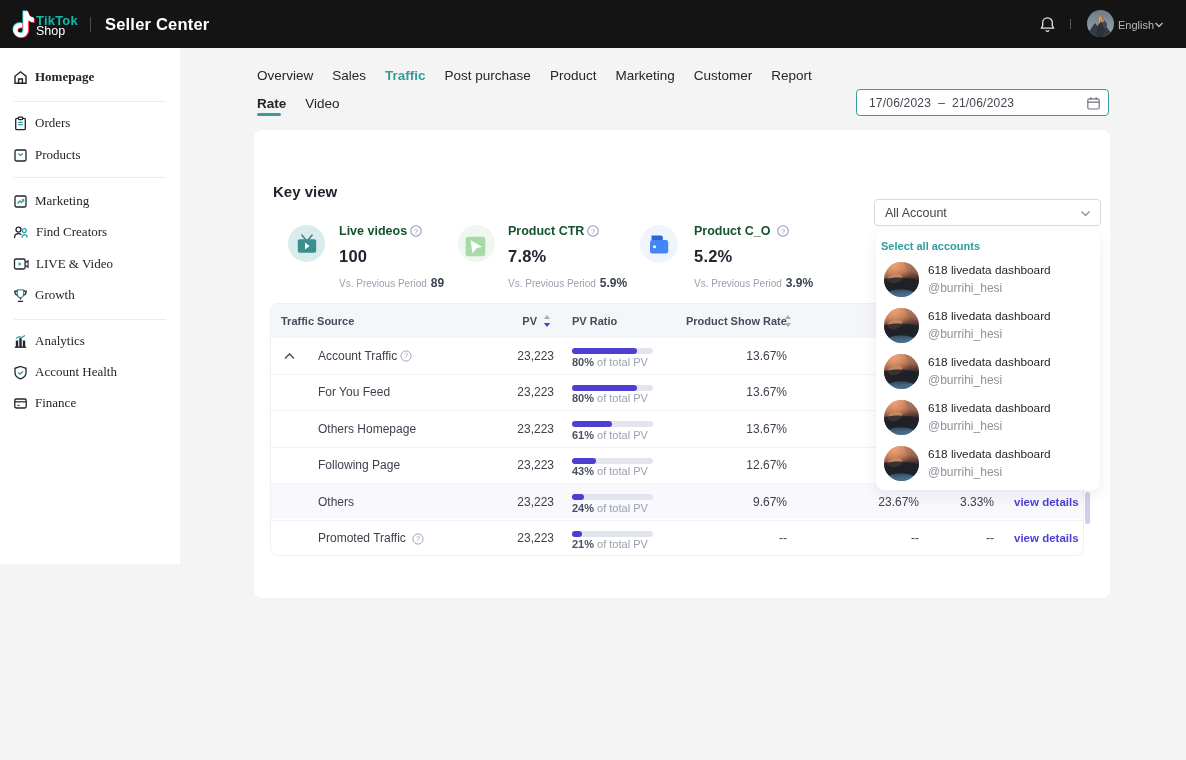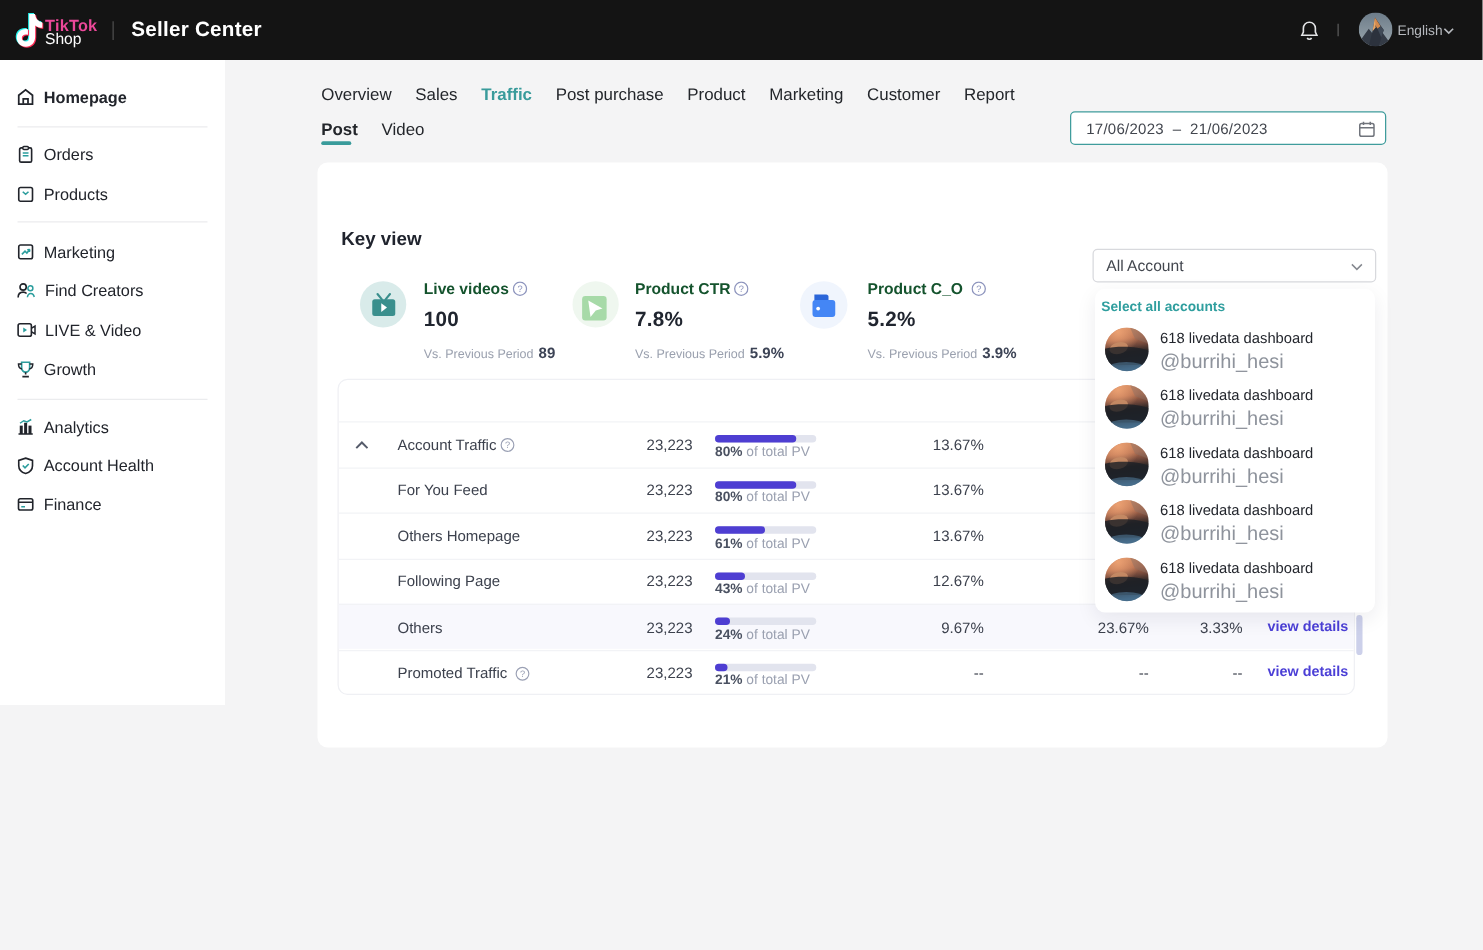--- a/index.html
+++ b/index.html
@@ -1,29 +1,29 @@
 <!DOCTYPE html>
 <html><head>
 <meta charset="utf-8">
 <style>
   * { margin:0; padding:0; box-sizing:border-box; }
   html,body { width:1186px; height:760px; font-family:"Liberation Sans", sans-serif; background:#f4f4f5; overflow:hidden; }
   .abs { position:absolute; }
 
   
   #topbar { position:absolute; left:0; top:0; width:1186px; height:48px; background:#141414; }
-  #logotext1 { position:absolute; left:36px; top:13px; color:#ec4899; font-weight:800; font-size:13px; letter-spacing:.2px; }
+  #logotext1 { position:absolute; left:36px; top:13px; color:#14b8a6; font-weight:800; font-size:13px; letter-spacing:.2px; }
   #logotext2 { position:absolute; left:36px; top:24px; color:#fff; font-weight:400; font-size:12.5px; }
   #tbsep1 { position:absolute; left:90px; top:17px; width:1px; height:15px; background:#4d4d4d; }
   #sellercenter { position:absolute; left:105px; top:14.5px; color:#fff; font-weight:600; font-size:16.5px; letter-spacing:.2px; }
   #tbsep2 { position:absolute; left:1070px; top:19px; width:1px; height:10px; background:#5a5a5a; }
   #english { position:absolute; left:1118px; top:19px; color:#b6b9be; font-size:11px; }
 
   
-  #sidebar { position:absolute; left:0; top:48px; width:180px; height:516px; background:#fff; }
+  #sidebar { position:absolute; left:0; top:48px; width:180px; height:516px; background:#fff;font-family:Liberation Serif, serif; }
   .nav { position:absolute; left:13px; height:20px; display:flex; align-items:center; color:#21242b; font-size:13px; white-space:nowrap; }
   .nav svg { margin-right:7px; flex:none; }
   .navdiv { position:absolute; left:14px; width:152px; height:1px; background:#ebecee; }
 
   
   #tabs { position:absolute; left:257px; top:68px; display:flex; gap:19px; font-size:13.5px; color:#23262b; }
   #tabs .act { color:#399b9b; font-weight:600; }
   #subtabs { position:absolute; left:257px; top:96px; font-size:13.5px; color:#23262b; }
   #subtabs b.live { font-weight:700; }
   #subtabs span.video { margin-left:19px; font-weight:400; }
@@ -54,21 +54,21 @@
   .barlabel b { color:#4a5161; font-weight:700; }
   .vd { color:#4b3fd6; font-weight:700; font-size:11.5px; white-space:nowrap; }
 
   
   #selbox { position:absolute; left:874px; top:198.5px; width:227px; height:27px; background:#fff; border:1px solid #d8d9dd; border-radius:4px; }
   #selbox span { position:absolute; left:10px; top:6px; font-size:12.5px; color:#42464e; }
   #panel { position:absolute; left:876px; top:231px; width:224px; height:259px; background:#fff; border-radius:8px; box-shadow:0 5px 16px rgba(25,30,50,.08); }
   #selall { position:absolute; left:5px; top:8.5px; font-size:11px; font-weight:700; color:#2f9e9e; }
   .acct { position:absolute; left:8px; width:207px; height:36px; }
   .acct .nm { position:absolute; left:44px; top:1px; font-size:11.8px; font-weight:400; color:#23262d; white-space:nowrap; }
-  .acct .hd { position:absolute; left:44px; top:19px; font-size:16px; color:#8e939c; }
+  .acct .hd { position:absolute; left:44px; top:19px; font-size:12px; color:#8e939c; }
 
   #scrollthumb { position:absolute; left:1085px; top:492px; width:4.5px; height:32px; background:#ccd0ea; border-radius:3px; }
 </style>
 </head>
 <body>
 
 <div id="topbar">
   <svg class="abs" style="left:12px;top:9px" width="23" height="30" viewBox="0 0 23 30">
     <defs>
       <path id="tn" d="M10.2 0 L14.9 0 C15.1 3.6 17.5 6.2 20.7 6.6 L20.7 11 C18.5 11 16.5 10.3 15 9.1 L15 18.2 C15 22.9 11.8 26.1 7.5 26.1 C3.3 26.1 0.3 23 0.3 18.9 C0.3 14.9 3.3 11.9 7.5 11.9 C8 11.9 8.7 12 9.2 12.1 L9.2 16.6 C8.7 16.4 8.2 16.3 7.6 16.3 C5.7 16.3 4.3 17.5 4.3 19.1 C4.3 20.7 5.7 21.9 7.6 21.9 C9.5 21.9 10.2 20.7 10.2 18.5 Z"></path>
@@ -200,21 +200,21 @@
 <div id="tabs">
   <span>Overview</span>
     <span>Sales</span>
     <span class="act">Traffic</span>
     <span>Post purchase</span>
     <span>Product</span>
     <span>Marketing</span>
     <span>Customer</span>
     <span>Report</span>
 </div>
-<div id="subtabs"><b class="live">Post</b><span class="video">Video</span></div>
+<div id="subtabs"><b class="live">Rate</b><span class="video">Video</span></div>
 <div id="liveline"></div>
 
 <div id="datebox">
   <div id="datetext">17/06/2023&nbsp; – &nbsp;21/06/2023</div>
   <svg class="abs" style="left:229px;top:6px" width="15" height="15" viewBox="0 0 15 15" fill="none" stroke="#70747c" stroke-width="1.2">
       <rect x="1.8" y="2.8" width="11.4" height="10.2" rx="1.5"></rect>
       <path d="M1.8 6.1 H13.2 M4.8 1.3 V4 M10.2 1.3 V4"></path>
     </svg>
 </div>
 
@@ -256,20 +256,34 @@
     </svg>
   <div class="abs mlabel" style="left:440px;top:94px">Product C_O</div>
   <svg class="abs" style="left:523px;top:95px" width="12" height="12" viewBox="0 0 13 13">
       <circle cx="6.5" cy="6.5" r="5.7" fill="none" stroke="#8d94bd" stroke-width="1.1"></circle>
       <text x="6.5" y="9.3" font-size="8" fill="#8d94bd" text-anchor="middle" font-family="Liberation Sans">?</text>
     </svg>
   <div class="abs mvalue" style="left:440px;top:117px">5.2%</div>
   <div class="abs" style="left:440px;top:143px"><span class="msub">Vs. Previous Period</span><span class="msubv">3.9%</span></div>
 
   <div id="table">
+    <div id="thead">
+      <div class="cell" style="left:10px">Traffic Source</div>
+      <div class="cell rnum" style="left:200px;width:66px">PV</div>
+      <svg class="abs" style="left:272px;top:11px" width="8" height="12" viewBox="0 0 8 12">
+          <path d="M4 0 L7.2 4 L0.8 4 Z" fill="#a9aebc"></path>
+          <path d="M4 12 L7.2 8 L0.8 8 Z" fill="#4e3ed2"></path>
+        </svg>
+      <div class="cell" style="left:301px">PV Ratio</div>
+      <div class="cell" style="left:415px">Product Show Rate</div>
+      <svg class="abs" style="left:513px;top:11px" width="8" height="12" viewBox="0 0 8 12">
+          <path d="M4 0 L7.2 4 L0.8 4 Z" fill="#a9aebc"></path>
+          <path d="M4 12 L7.2 8 L0.8 8 Z" fill="#a9aebc"></path>
+        </svg>
+    </div>
 
     <div class="trow" style="top:33px">
       <svg class="abs" style="left:12px;top:13px" width="13" height="10" viewBox="0 0 13 10" fill="none" stroke="#565c6b" stroke-width="1.6">
           <path d="M2 7.5 L6.5 3 L11 7.5"></path>
         </svg>
       <div class="cell" style="left:47px">Account Traffic</div>
       <svg class="abs" style="left:128.5px;top:12px" width="12" height="12" viewBox="0 0 13 13">
           <circle cx="6.5" cy="6.5" r="5.5" fill="none" stroke="#9aa0b4" stroke-width="1"></circle>
           <text x="6.5" y="9.2" font-size="8" fill="#9aa0b4" text-anchor="middle" font-family="Liberation Sans">?</text>
         </svg>

